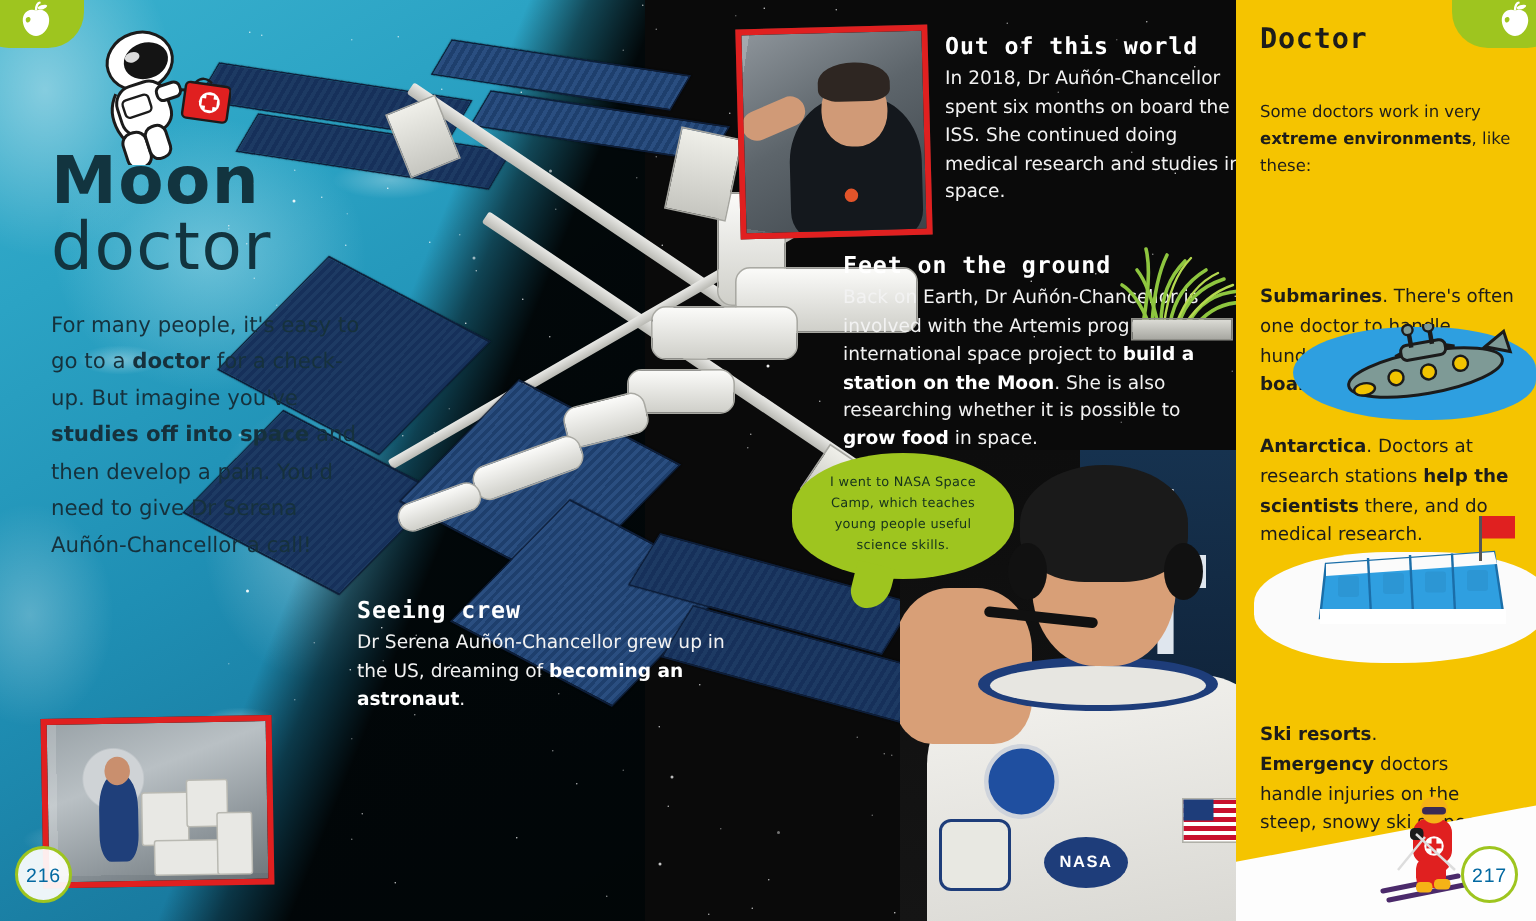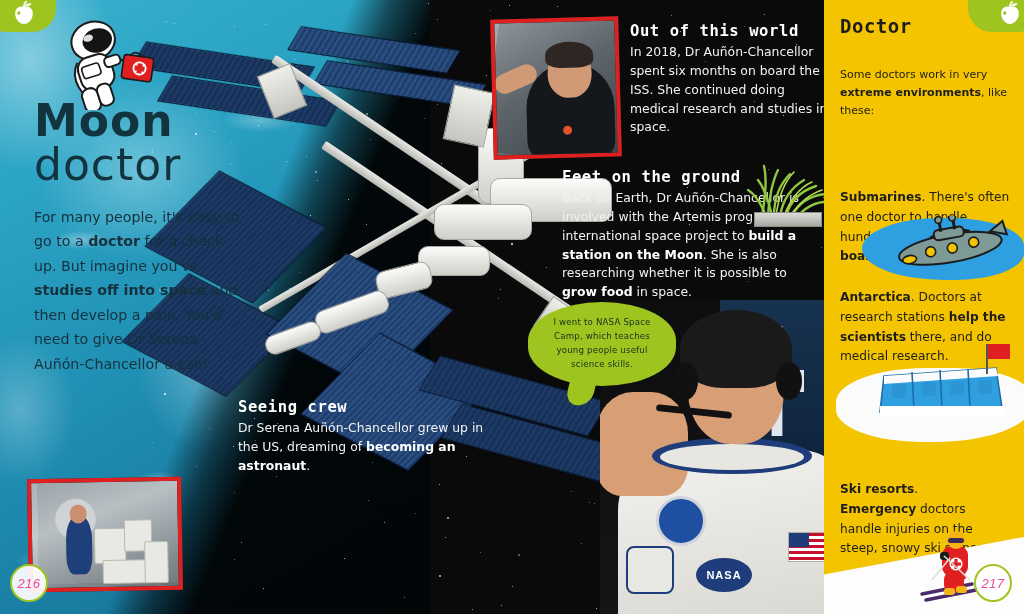--- a/index.html
+++ b/index.html
@@ -41,21 +41,21 @@
     display:flex;align-items:center;justify-content:center;
   }
   .apple-badge.tl{left:-18px;top:-14px;width:74px;height:46px;border-radius:0 0 24px 24px;}
   .apple-badge.tr{right:-18px;top:-14px;width:74px;height:46px;border-radius:0 0 24px 24px;}
   .apple-badge svg{width:22px;height:24px;margin-top:8px;margin-left:10px;}
   
   .pagenum{
     position:absolute;width:34px;height:34px;border-radius:50%;
     border:2.5px solid #9ec51f;background:rgba(255,255,255,.92);
     display:flex;align-items:center;justify-content:center;
-    font-family:"Liberation Sans", sans-serif;font-size:13px;color:#ec4899;letter-spacing:.5px;font-style:italic;
+    font-family:"Liberation Sans", sans-serif;font-size:13px;color:#0369a1;letter-spacing:.5px;
   }
   .pagenum.left{left:10px;bottom:12px;}
   .pagenum.right{right:12px;bottom:12px;}
   
   .headline{
     position:absolute;left:34px;top:100px;width:320px;color:#12343f;
     font-family:"DejaVu Sans", sans-serif;line-height:.95;
   }
   .headline .l1{display:block;font-size:44px;font-weight:700;letter-spacing:1px;}
   .headline .l2{display:block;font-size:44px;font-weight:400;letter-spacing:1px;margin-top:2px;}

